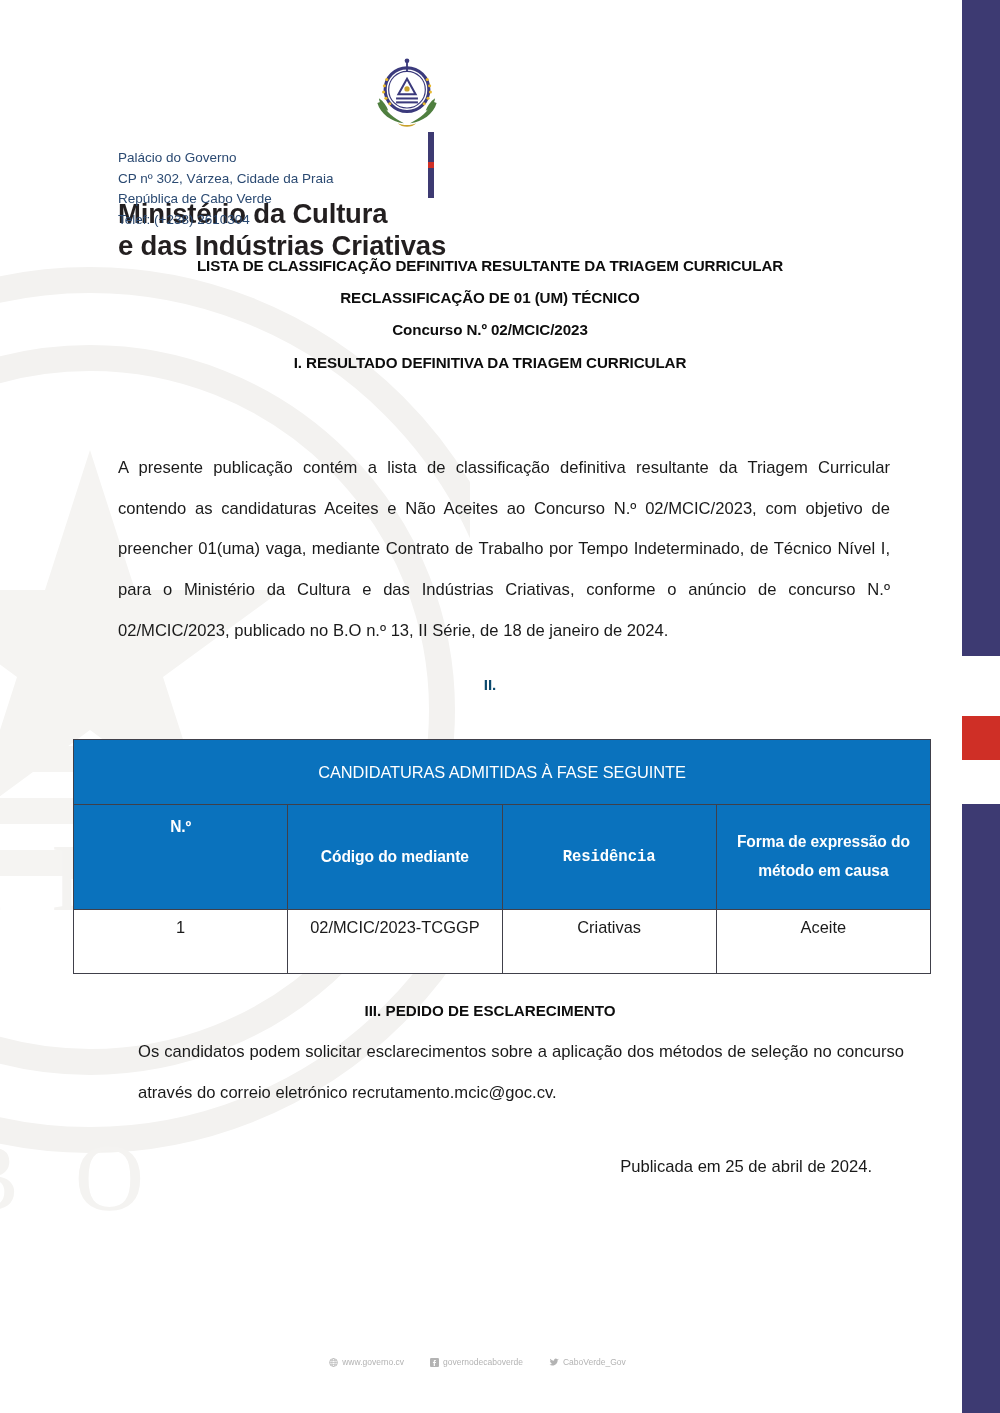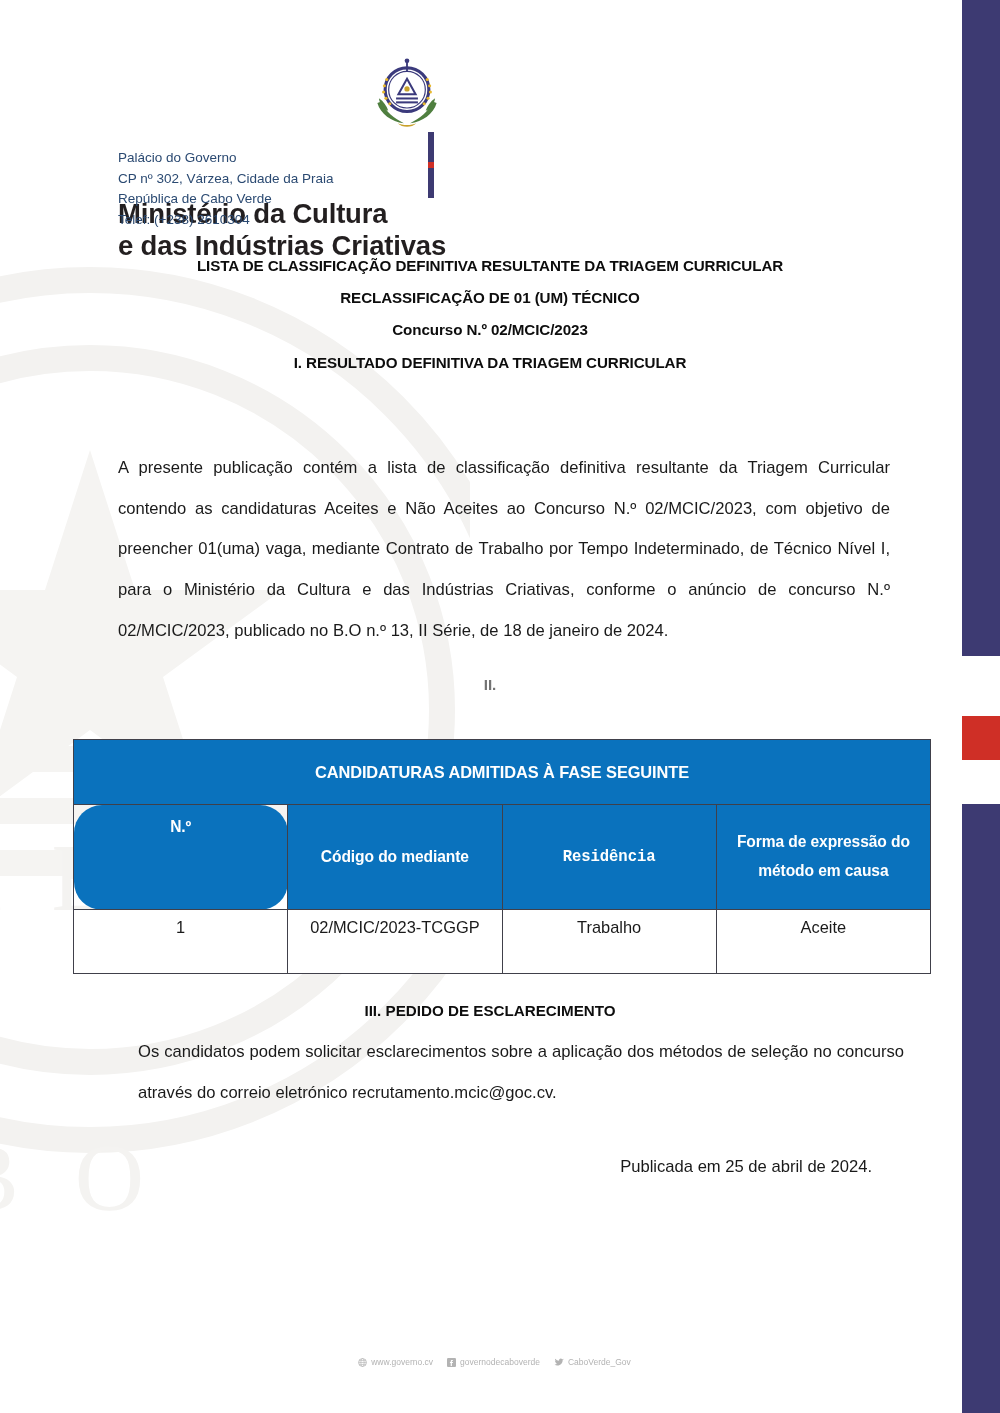--- a/index.html
+++ b/index.html
@@ -126,21 +126,21 @@
   #para-intro { top: 448px; }
 
   .roman-ii {
     position: absolute;
     left: 90px;
     top: 676px;
     width: 800px;
     text-align: center;
     font-size: 15.2px;
     font-weight: 700;
-    color: #737373;
+    color: #0c4a6e;
   }
 
   
   .tbl-wrap {
     position: absolute;
     left: 73px;
     top: 739px;
     width: 858px;
   }
   table.cand {
@@ -148,21 +148,21 @@
     width: 100%;
     table-layout: fixed;
   }
   table.cand td, table.cand th {
     border: 1px solid #40404a;
   }
   .tbl-title {
     background: #0a72bd;
     color: #ffffff;
     font-size: 16.4px;
-    font-weight: 700;
+    font-weight: 400;
     text-align: center;
     height: 62px;
     letter-spacing: -0.1px;
   }
   .col-head {
     background: #0a72bd;
     color: #ffffff;
     font-size: 15.6px;
     font-weight: 700;
     text-align: center;
@@ -174,21 +174,21 @@
   .col-head.num { vertical-align: top; padding-top: 8px; }
   .cell {
     background: #ffffff;
     color: #1a1a1a;
     font-size: 16.4px;
     text-align: center;
     height: 54px;
     vertical-align: top;
     padding-top: 8px;
   }
-  .w-num  { width: 80px; border-radius: 28px; }
+  .w-num  { width: 80px; }
   .w-code { width: 290px; }
   .w-res  { width: 160px; font-family: Liberation Mono, monospace; }
 
   
   .sec3-title {
     position: absolute;
     left: 90px;
     top: 1002px;
     width: 800px;
     text-align: center;
@@ -204,27 +204,27 @@
     top: 1157px;
     width: 800px;
     text-align: right;
     font-size: 16.6px;
     color: #1a1a1a;
   }
 
   
   .footer {
     position: absolute;
-    left: 17px;
+    left: 0;
     top: 1357px;
     width: 955px;
     display: flex;
     justify-content: center;
     align-items: flex-end;
-    gap: 14px;
+    gap: 26px;
     color: #b3b3b3;
     font-size: 8.5px;
   }
   .footer .fitem {
     display: flex;
     align-items: center;
     gap: 4px;
   }
   .footer svg { display: block; }
 </style>
@@ -323,21 +323,21 @@
           </tr>
           <tr>
             <td class="col-head num w-num">N.º</td>
             <td class="col-head w-code">Código do mediante</td>
             <td class="col-head w-res">Residência</td>
             <td class="col-head">Forma de expressão do método em causa</td>
           </tr>
           <tr>
             <td class="cell">1</td>
             <td class="cell">02/MCIC/2023-TCGGP</td>
-            <td class="cell">Trabalho</td>
+            <td class="cell">Criativas</td>
             <td class="cell">Aceite</td>
           </tr>
         </tbody>
       </table>
     </div>
 
     <div class="sec3-title">III. PEDIDO DE ESCLARECIMENTO</div>
     <div class="para" id="para-esclar">Os candidatos podem solicitar esclarecimentos sobre a aplicação dos métodos de seleção no concurso através do correio eletrónico recrutamento.mcic@goc.cv.</div>
 
     <div class="published">Publicada em 25 de abril de 2024.</div>

